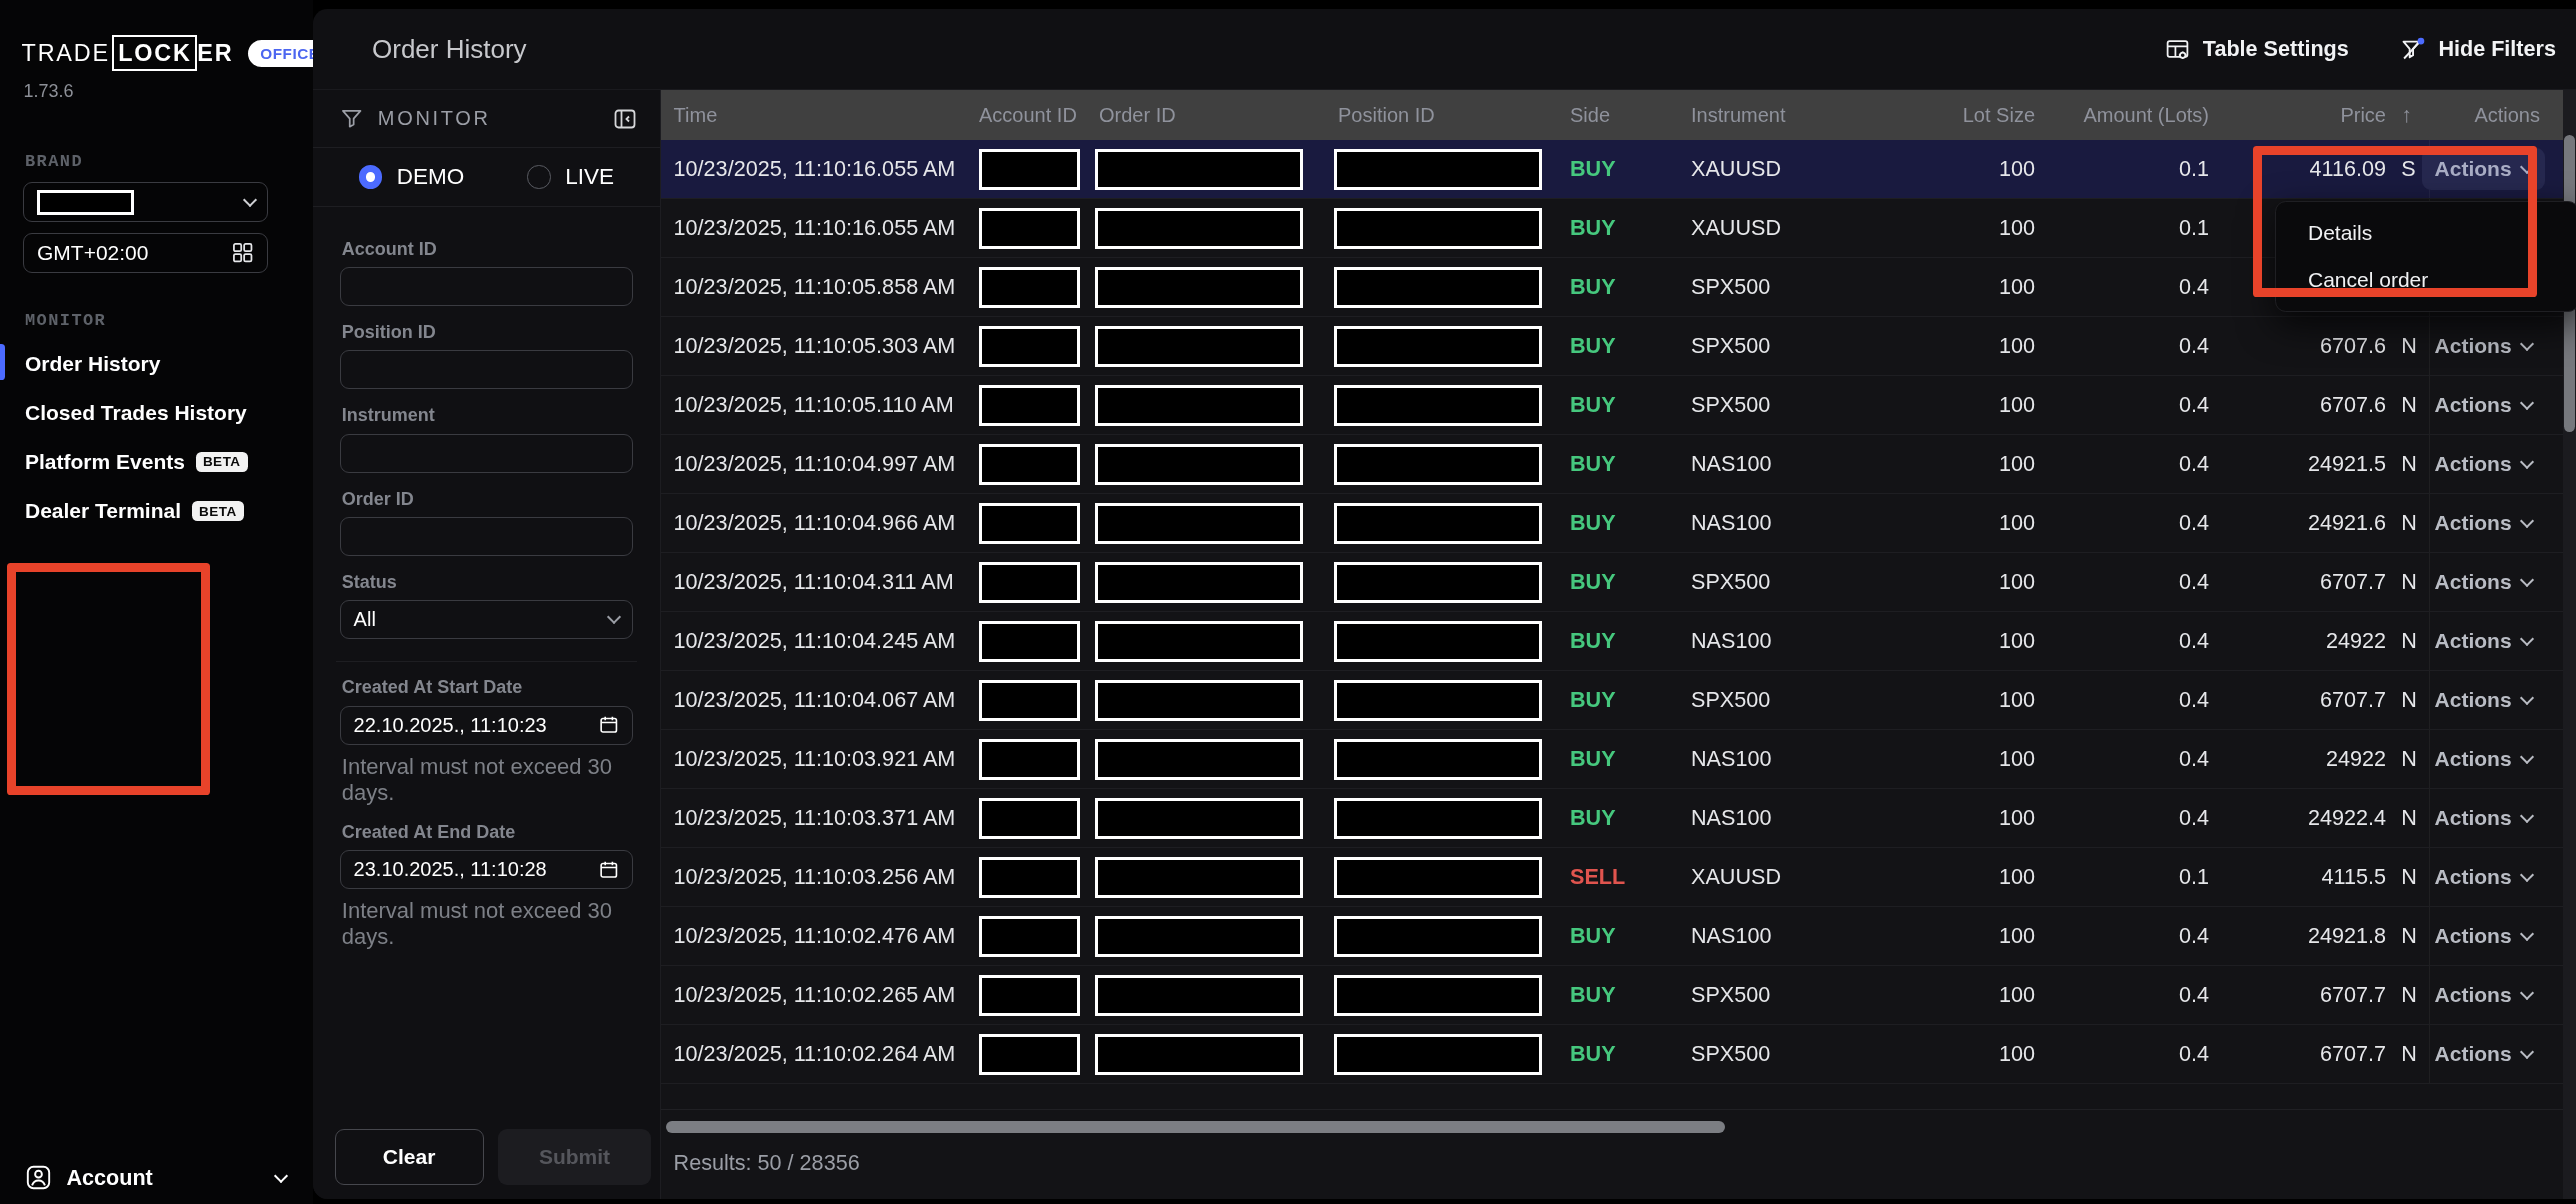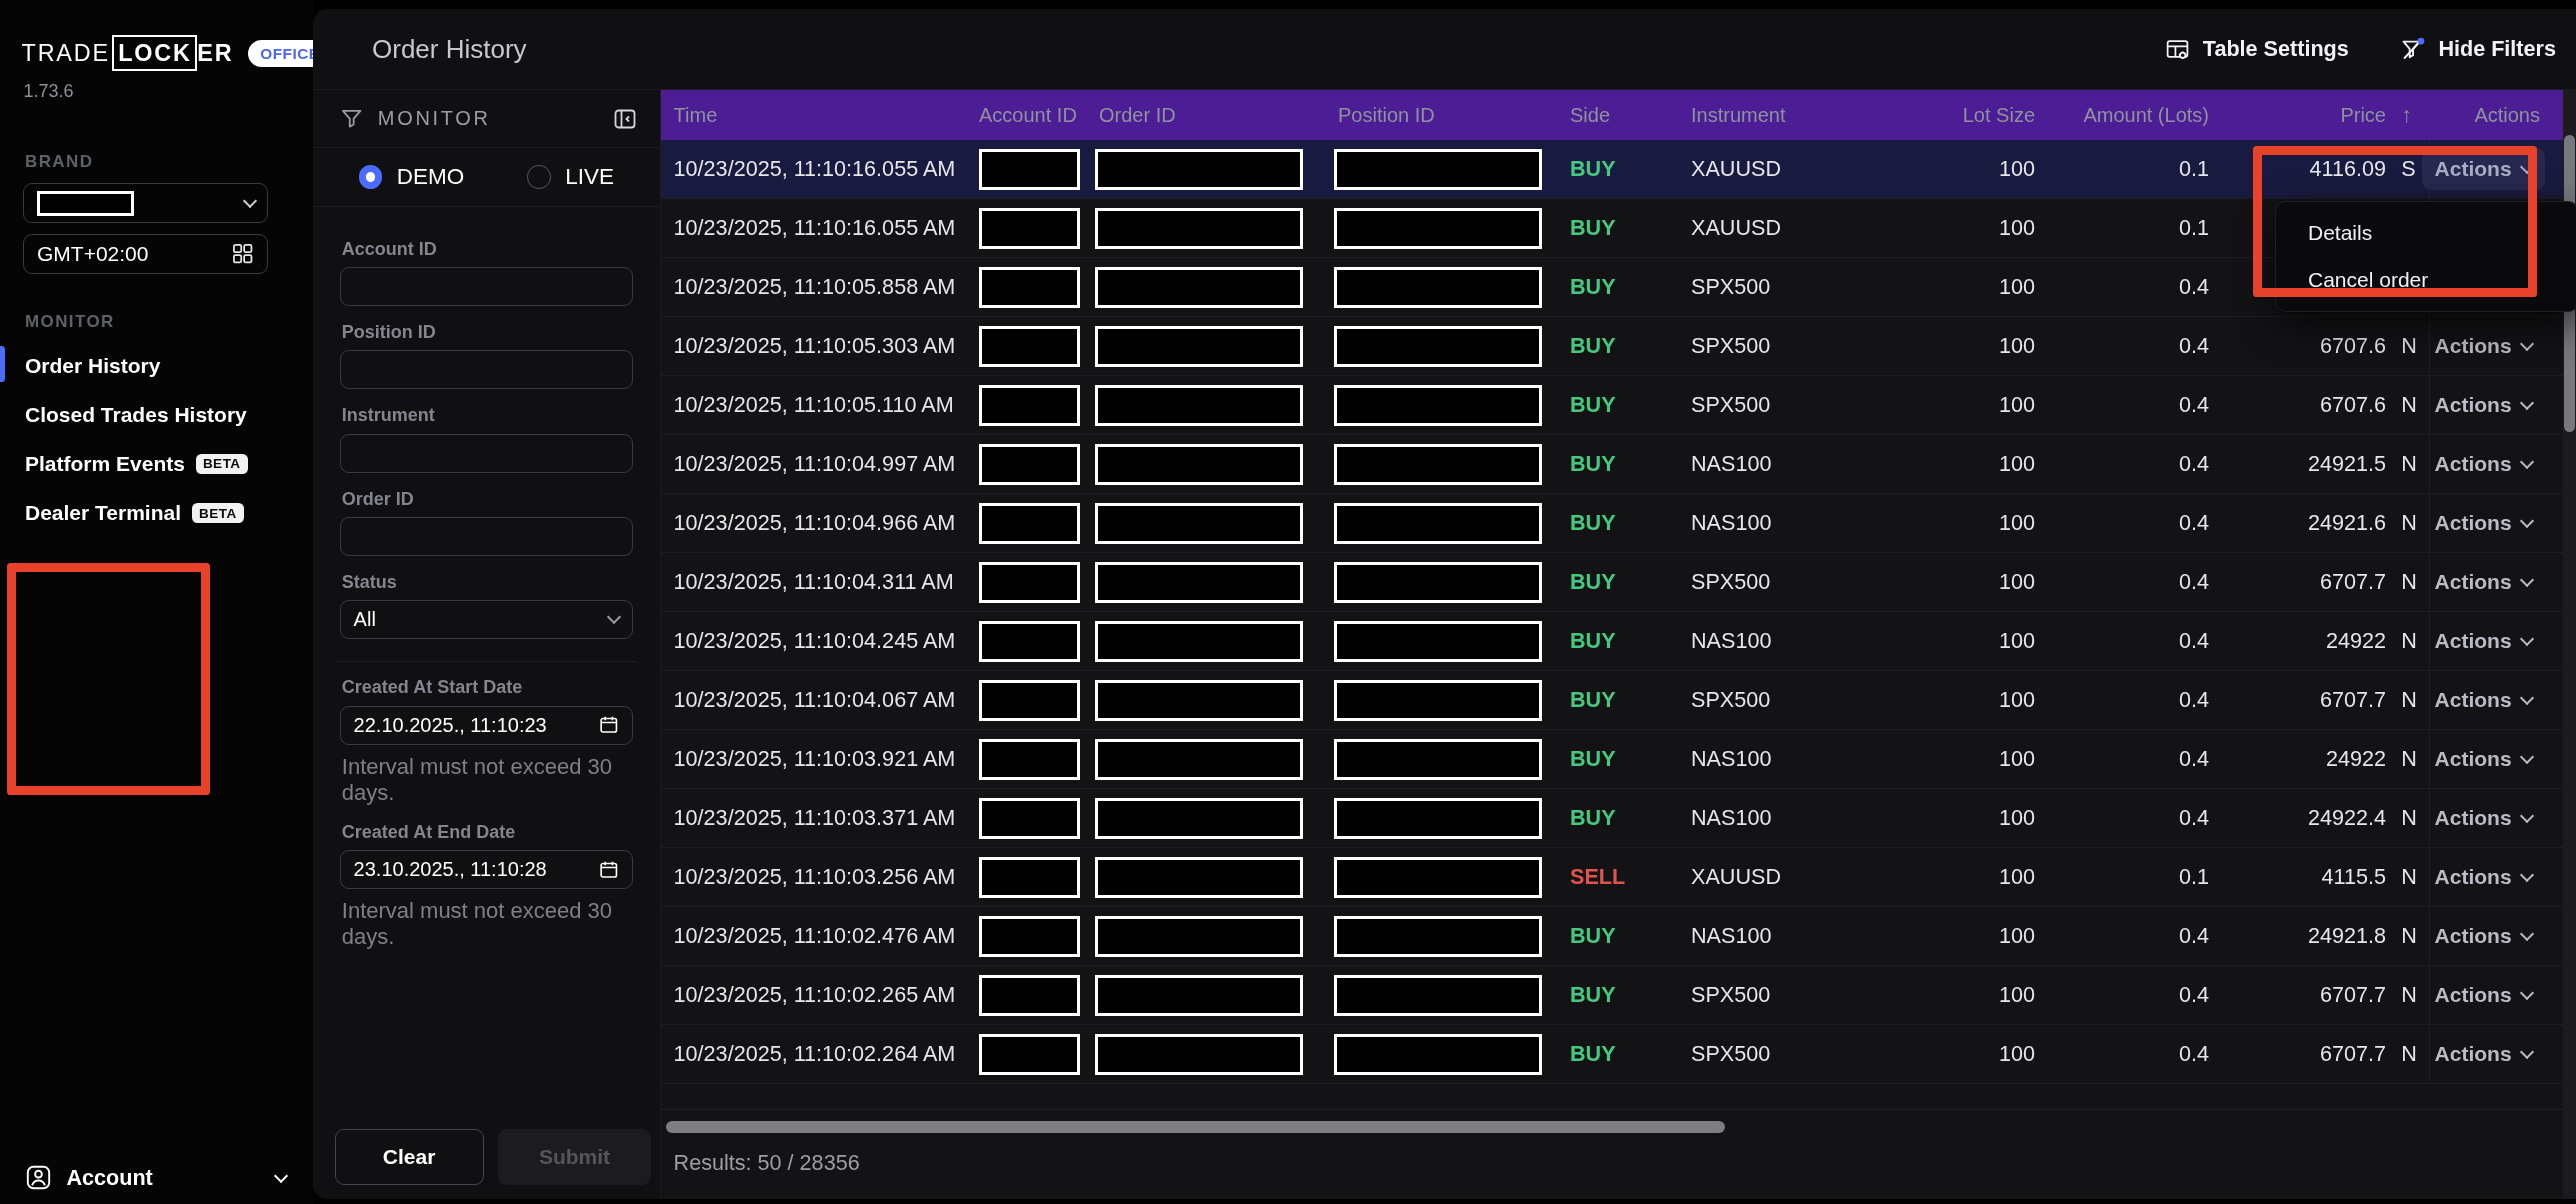--- a/index.html
+++ b/index.html
@@ -8,21 +8,21 @@
   .stage { position:relative; width:2576px; height:1204px; background:#000; overflow:hidden; }
 
   
   .sidebar { position:absolute; left:0; top:0; width:313px; height:1204px; background:#050506; }
   .logo-row { display:flex; align-items:center; gap:14.4px; margin:40px 0 0 21.6px; }
   .logo-text { font-size:23.4px; letter-spacing:1.8px; color:#fff; font-weight:400; white-space:nowrap; }
   .logo-lock { font-weight:800; border:2.7px solid #fff; padding:2.7px 3.6px 2.7px 4.5px; margin-left:1.8px; letter-spacing:1.8px; }
   .logo-er { font-weight:800; letter-spacing:1.8px; }
   .office-badge { background:#fff; color:#4c66f0; font-weight:800; font-size:15.3px; padding:4.5px 12.6px; border-radius:899px; letter-spacing:0.5px; }
   .version { color:#8d9097; font-size:18px; margin:14.4px 0 0 23.4px; }
-  .side-label { color:#5d6168; font-size:17px; letter-spacing:1.4px; margin:0 0 0 25px; font-weight:600; }
+  .side-label { color:#5d6168; font-size:17px; letter-spacing:1.4px; margin:0 0 0 25px; font-weight:600;font-family:Liberation Mono, monospace; }
   .lbl-brand { margin-top:50px; }
   .side-box { width:245px; height:40px; margin:10.8px 0 0 23.4px; border:0.9px solid #3a3b41; border-radius:9px; display:flex; align-items:center; padding:0 12.6px; color:#fff; font-size:21px;gap:29px; }
   .side-box .spacer { flex:1; }
   .redact { background:#000; border:3.6px solid #fff; }
   .brand-redact { width:97px; height:25px; }
   .chev { display:inline-block; width:10px; height:10px; border-right:2.3px solid currentColor; border-bottom:2.3px solid currentColor; transform:rotate(45deg); margin-top:-4.5px; }
   .icon { display:inline-flex; align-items:center; justify-content:center; }
   .nav-section { margin-top:38px; }
   .nav-item { position:relative; display:flex; align-items:center; gap:10.8px; padding:12.6px 0 12.6px 25px; color:#fff; font-size:21px; font-weight:600; cursor:pointer; }
   .nav-item .beta { background:#f2f2f2; color:#0a0a0a; font-weight:800; font-size:13.5px; padding:2.7px 7.2px; border-radius:5.4px; letter-spacing:0.5px; }
@@ -54,21 +54,21 @@
   .f-input .spacer { flex:1; }
   .f-divider { height:0.9px; background:#1e1e22; margin:21.6px -3.6px 1.8px; }
   .helper { color:#7d8087; font-size:22px; margin:9px 0 1.8px 1.8px; }
   .f-buttons { position:absolute; left:21.6px; bottom:14.4px; display:flex; gap:14.4px; }
   .btn-clear { width:149px; height:56px; border:0.9px solid #46474d; border-radius:9px; background:transparent; color:#fff; font-size:21px; font-weight:700; font-family:inherit; cursor:pointer; }
   .btn-submit { width:153px; height:56px; border:none; border-radius:9px; background:#1c1c20; color:#55565c; font-size:21px; font-weight:700; font-family:inherit; }
 
   
   .tablearea { flex:1; position:relative; background:#131316; min-width:0; }
   .thead, .trow { display:grid; grid-template-columns:318px 111px 239px 241px 121px 216px 128px 174px 177px 43px 1fr; align-items:center; }
-  .thead { height:50px; background:#4c1d95; color:#8f929c; font-size:20px; }
+  .thead { height:50px; background:#404040; color:#8f929c; font-size:20px; }
   .trow { height:59px; border-bottom:0.9px solid #1e1e22; font-size:21.6px; color:#e6e7ea; }
   .trow.selected { background:#191a3f; }
   .cell { display:flex; align-items:center; min-width:0; }
   .c-time { padding-left:12.6px; white-space:nowrap; }
   .h-right, .c-right { justify-content:flex-end; text-align:right; }
   .redact-sm { width:101px; height:41px; }
   .redact-lg { width:208px; height:41px; margin-left:4.5px; }
   .c-side.buy { color:#46c87e; font-weight:600; }
   .c-side.sell { color:#e0544e; font-weight:600; }
   .c-letter { padding-left:15.3px; overflow:hidden; }

